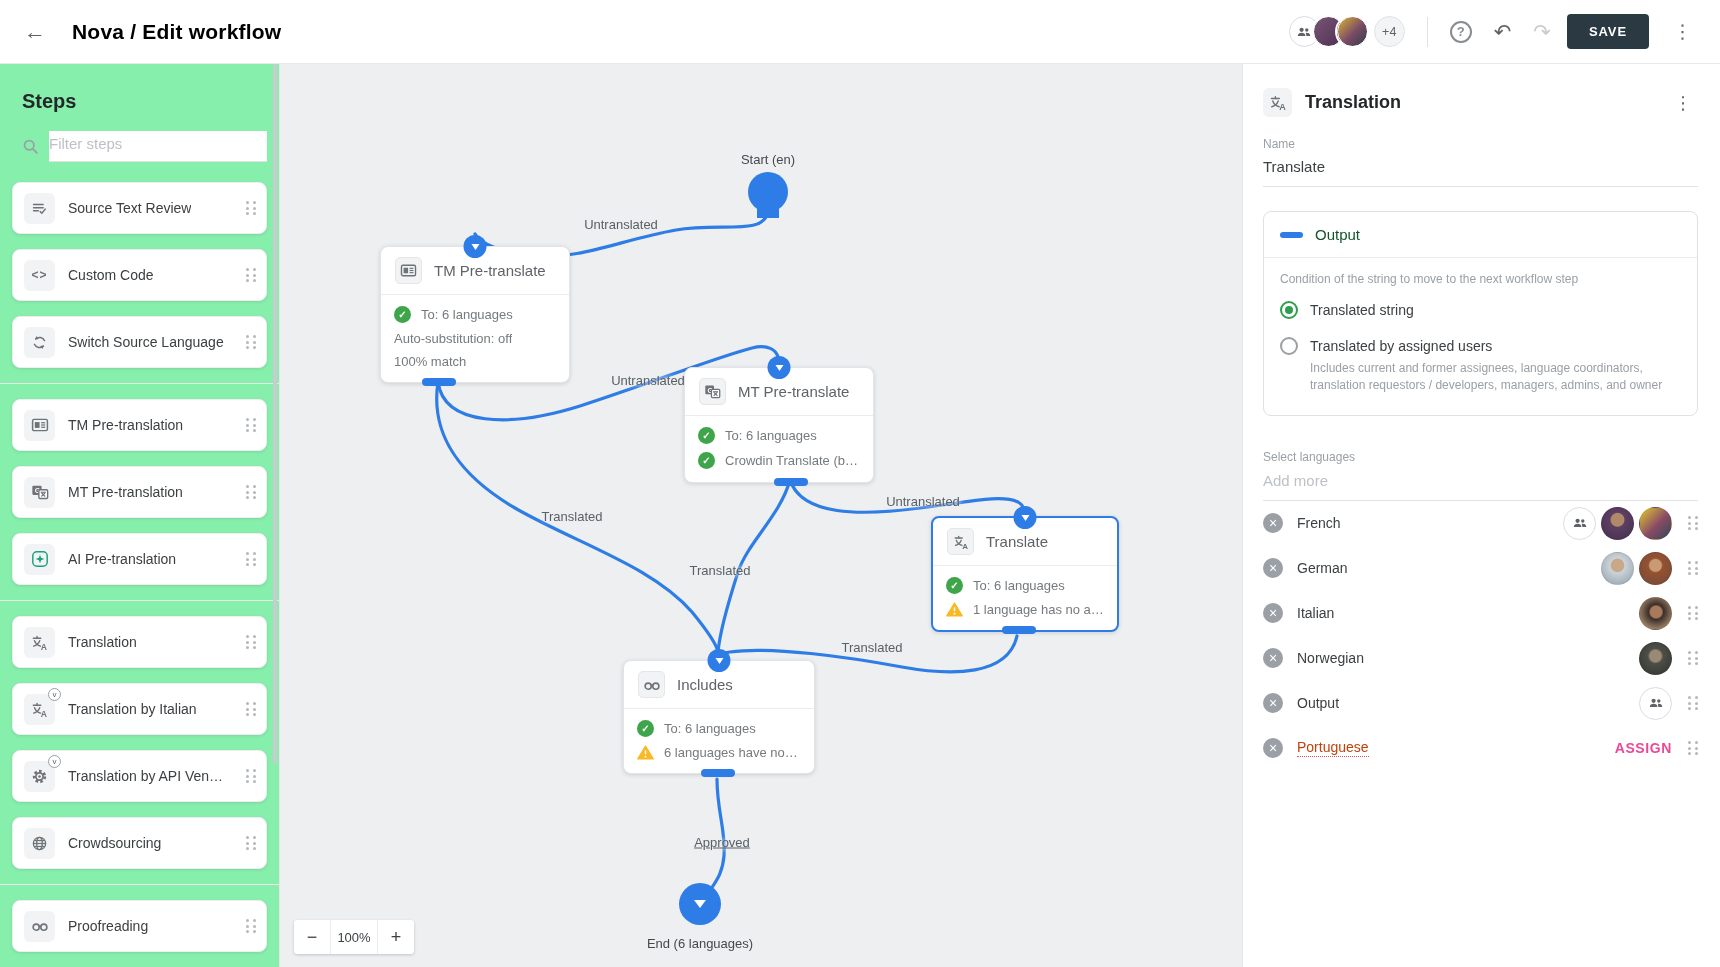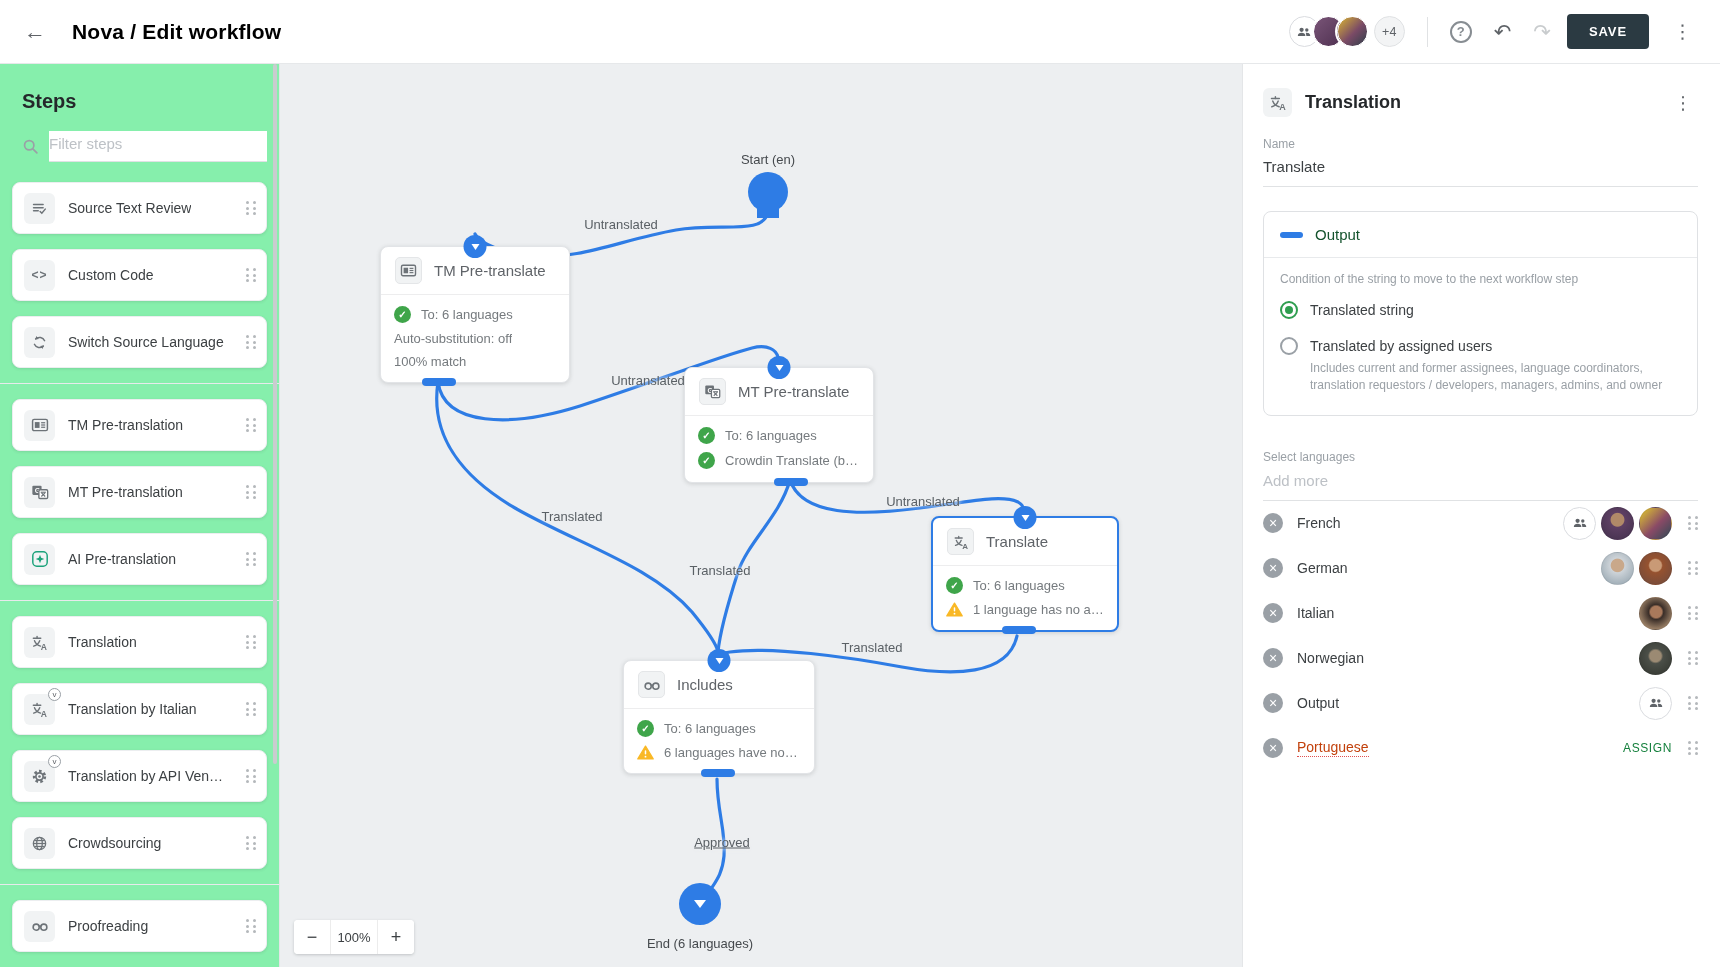--- a/index.html
+++ b/index.html
@@ -107,21 +107,21 @@
   .lang-right { margin-left:auto; display:flex; align-items:center; }
   .lg-grp { width:33px; height:33px; border-radius:50%; background:#fff; border:1px solid #dadce0; display:flex; align-items:center; justify-content:center; }
   .lg-av { width:33px; height:33px; border-radius:50%; margin-left:5px; border:1px solid rgba(0,0,0,.06); }
   .av-fr1 { background:radial-gradient(circle at 50% 38%, #b08968 26%, #5d3f63 30%, #42304c); }
   .av-fr2 { background:linear-gradient(135deg,#caa83c 15%,#8a4a66 55%,#2e4a55); }
   .av-de1 { background:radial-gradient(circle at 50% 40%, #c9a88a 26%, #cdd3d8 30%, #8fa0ab); }
   .av-de2 { background:radial-gradient(circle at 50% 40%, #c99a76 24%, #96522f 30%, #6e4a3e); }
   .av-it1 { background:radial-gradient(circle at 52% 45%, #a9795b 24%, #3a2e28 32%, #d8b48e); }
   .av-no1 { background:radial-gradient(circle at 50% 42%, #9b8a73 24%, #4b4f48 32%, #32352f); }
   .lang-row .handle { margin-left:16px; }
-  .assign { font-size:12px; font-weight:normal; letter-spacing:.6px; color:#15803d; cursor:pointer; }
+  .assign { font-size:14px; font-weight:bold; letter-spacing:.6px; color:#ec4899; cursor:pointer; }
 
   .svg-defs { position:absolute; width:0; height:0; overflow:hidden; }
 </style>
 </head>
 <body>
 
 <svg class="svg-defs" xmlns="http://www.w3.org/2000/svg">
   <defs>
     <symbol id="i-translate" viewBox="0 0 16 16">
       <g fill="none" stroke="currentColor" stroke-width="1.3" stroke-linecap="round">

